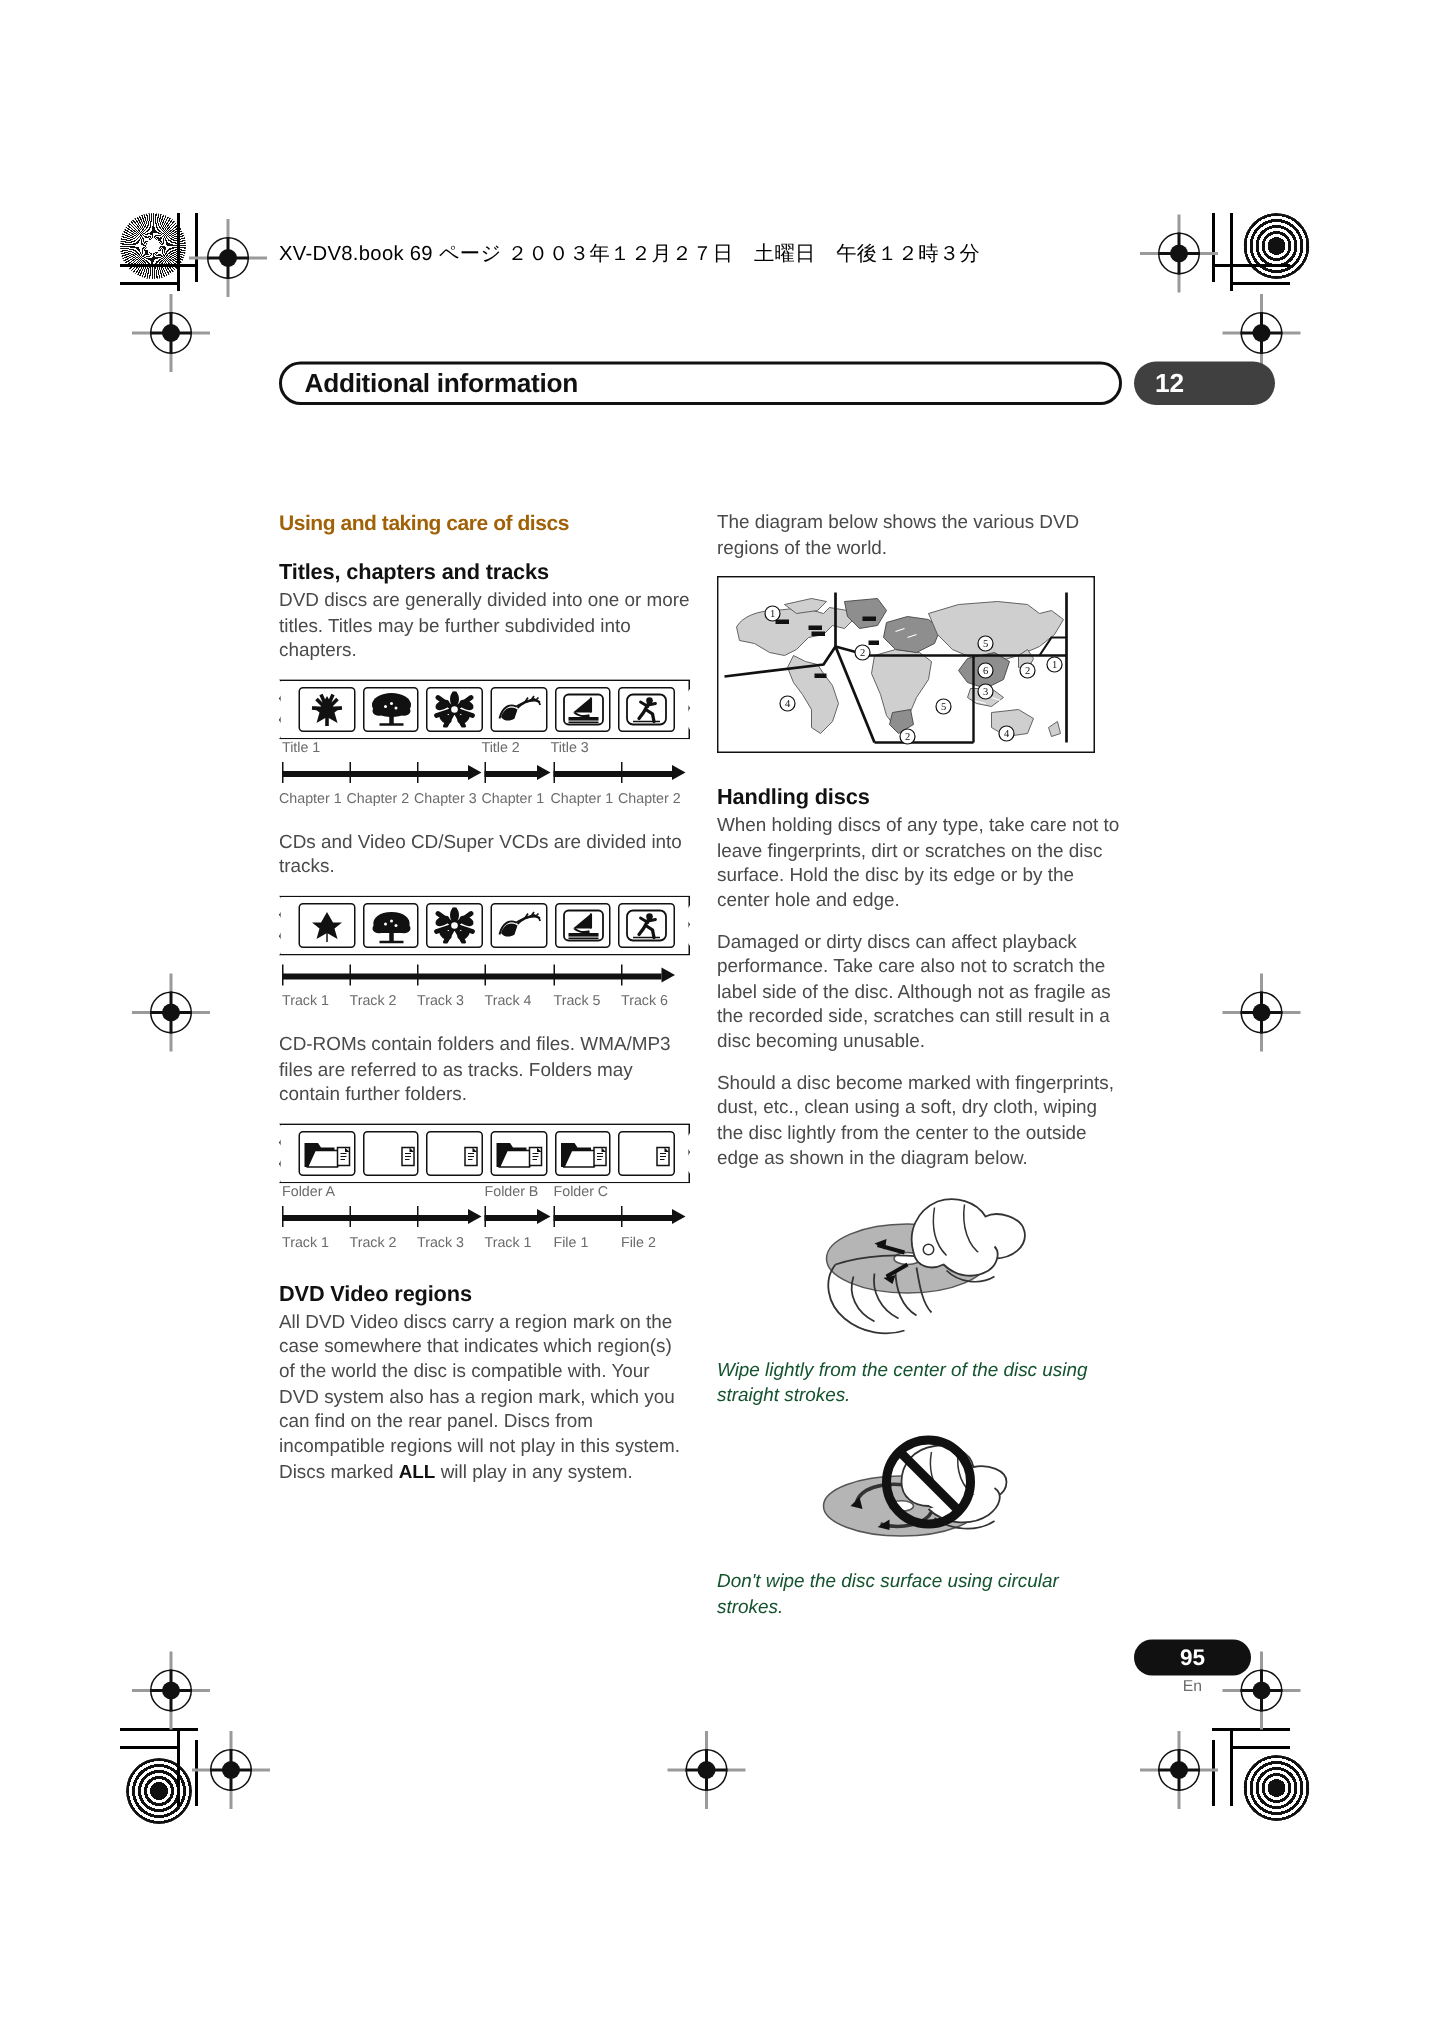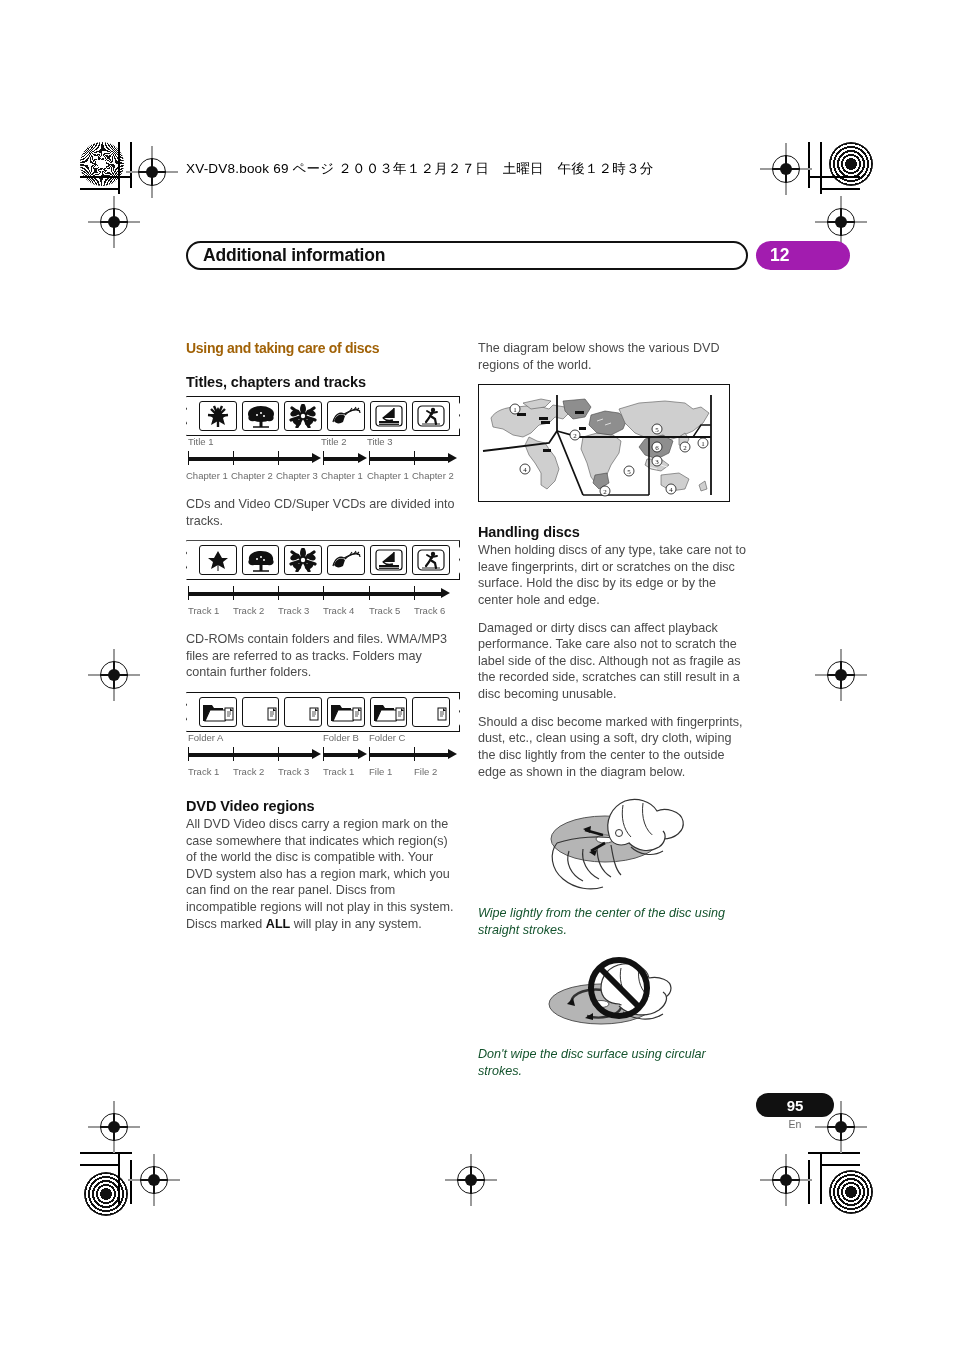--- a/index.html
+++ b/index.html
@@ -53,21 +53,21 @@
     position:absolute;left:186px;top:241px;width:562px;height:29px;
     border:2px solid #111;border-radius:15px;
     box-sizing:border-box;
     display:flex;align-items:center;
   }
   .runhead span{
     padding-left:15px;font-size:17.5px;font-weight:bold;letter-spacing:-0.2px;color:#111;
   }
   .chapbadge{
     position:absolute;left:756px;top:241px;width:94px;height:29px;
-    background:#a21caf;border-radius:15px;
+    background:#404040;border-radius:15px;
     display:flex;align-items:center;
   }
   .chapbadge span{padding-left:14px;color:#fff;font-size:17.5px;font-weight:bold;}
 
   
   .col{position:absolute;top:340px;width:274px;}
   .col-left{left:186px;}
   .col-right{left:478px;}
 
   h1.sect{
@@ -263,20 +263,21 @@
   </div>
   <div class="chapbadge">
     <span>12</span>
   </div>
 
   <div class="col col-left">
 
     <h1 class="sect">Using and taking care of discs</h1>
 
     <h2 class="sub">Titles, chapters and tracks</h2>
+    <p class="body">DVD discs are generally divided into one or more titles. Titles may be further subdivided into chapters.</p>
 
     <div class="figure">
       <div class="strip">
         <div class="frame">
           <svg width="30" height="24" viewBox="0 0 30 24">
               <path d="M15 23 L15 11 M15 12 L8 5 M15 12 L22 5 M15 11 L11 2 M15 11 L19 2 M15 12 L5 11 M15 12 L25 11" stroke="#111" stroke-width="2.4" fill="none"></path>
               <path d="M15 3 L11 10 L5 10 L10 14 L8 21 L15 17 L22 21 L20 14 L25 10 L19 10 Z" fill="#111"></path>
             </svg>
         </div>
         <div class="frame">

